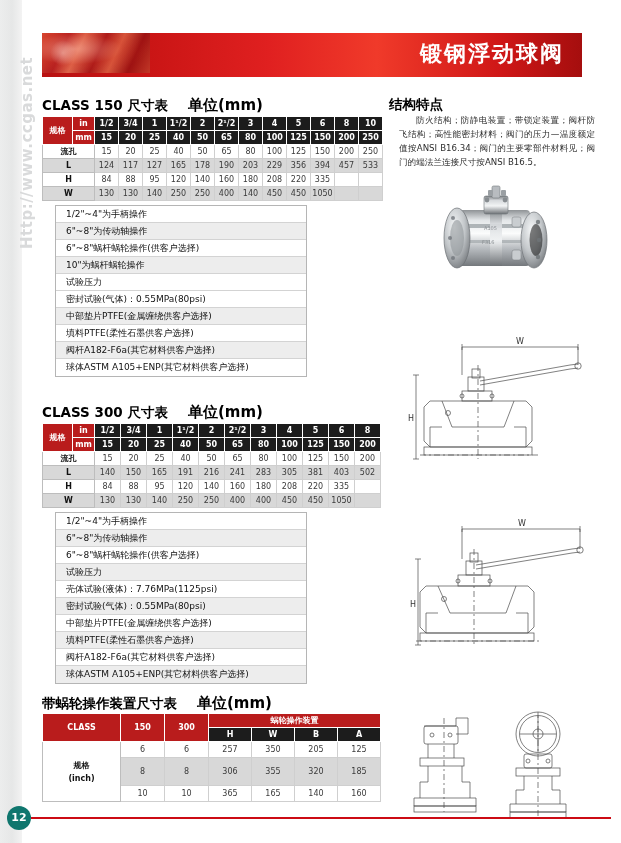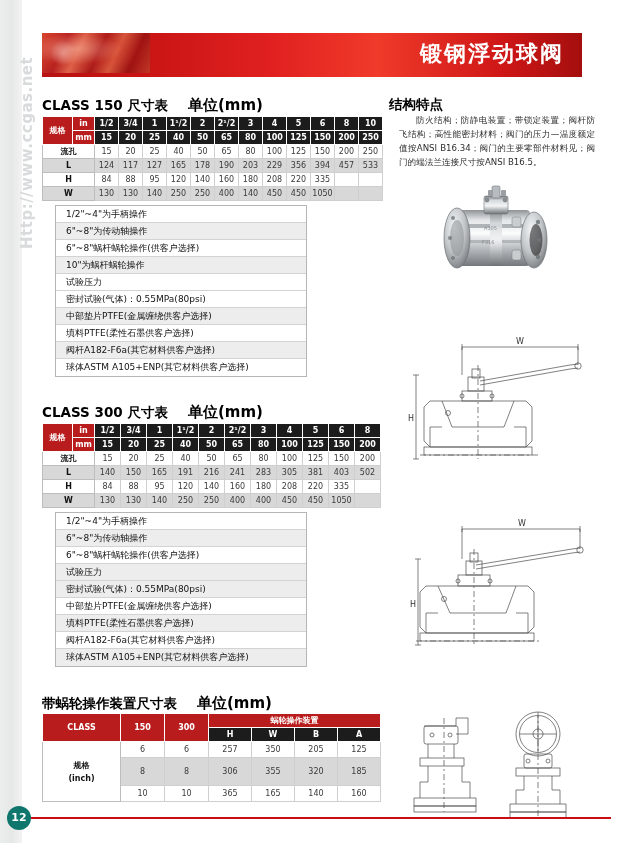--- a/index.html
+++ b/index.html
@@ -502,20 +502,21 @@
         <td class="val alt">&nbsp;</td>
       </tr>
     </tbody>
   </table>
 
 <div class="spec-list" id="notes300" style="left:55px; top:512px;">
     <div class="row">1/2"~4"为手柄操作</div>
     <div class="row alt">6"~8"为传动轴操作</div>
     <div class="row">6"~8"蜗杆蜗轮操作(供客户选择)</div>
     <div class="row alt">试验压力</div>
+    <div class="row">壳体试验(液体)：7.76MPa(1125psi)</div>
     <div class="row alt">密封试验(气体)：0.55MPa(80psi)</div>
     <div class="row">中部垫片PTFE(金属缠绕供客户选择)</div>
     <div class="row alt">填料PTFE(柔性石墨供客户选择)</div>
     <div class="row">阀杆A182-F6a(其它材料供客户选择)</div>
     <div class="row alt">球体ASTM A105+ENP(其它材料供客户选择)</div>
   </div>
 
 <div class="sec-title" style="left:42px; top:694px;">
   <span>带蜗轮操作装置尺寸表</span><span class="unit">单位(mm)</span>
 </div>

